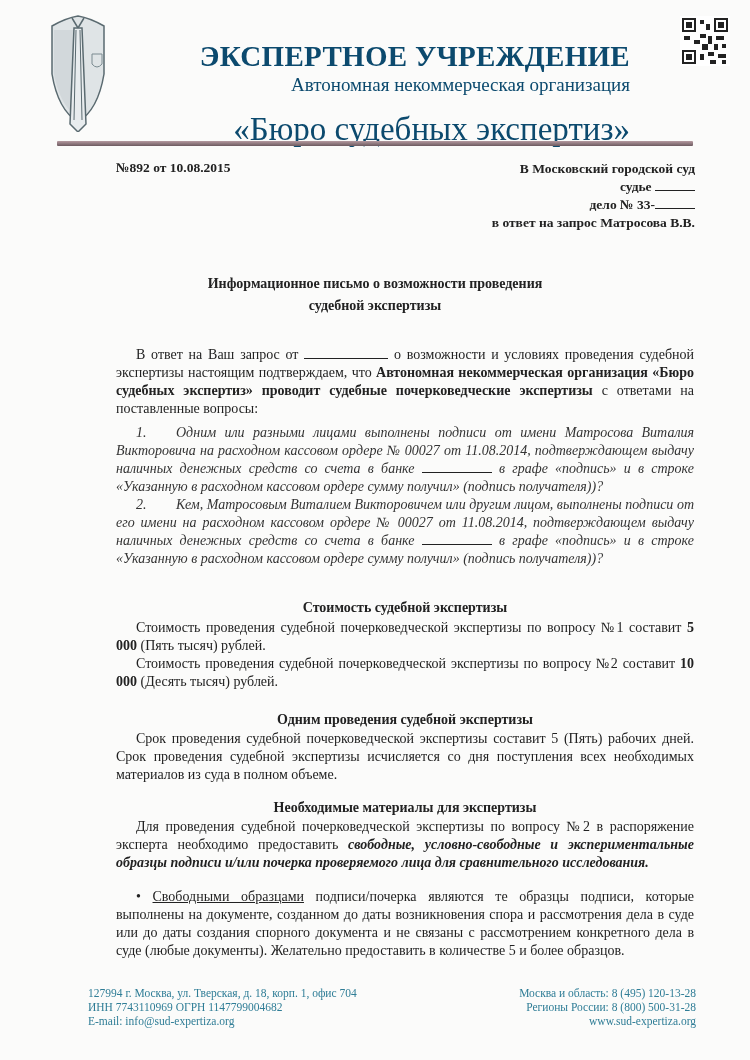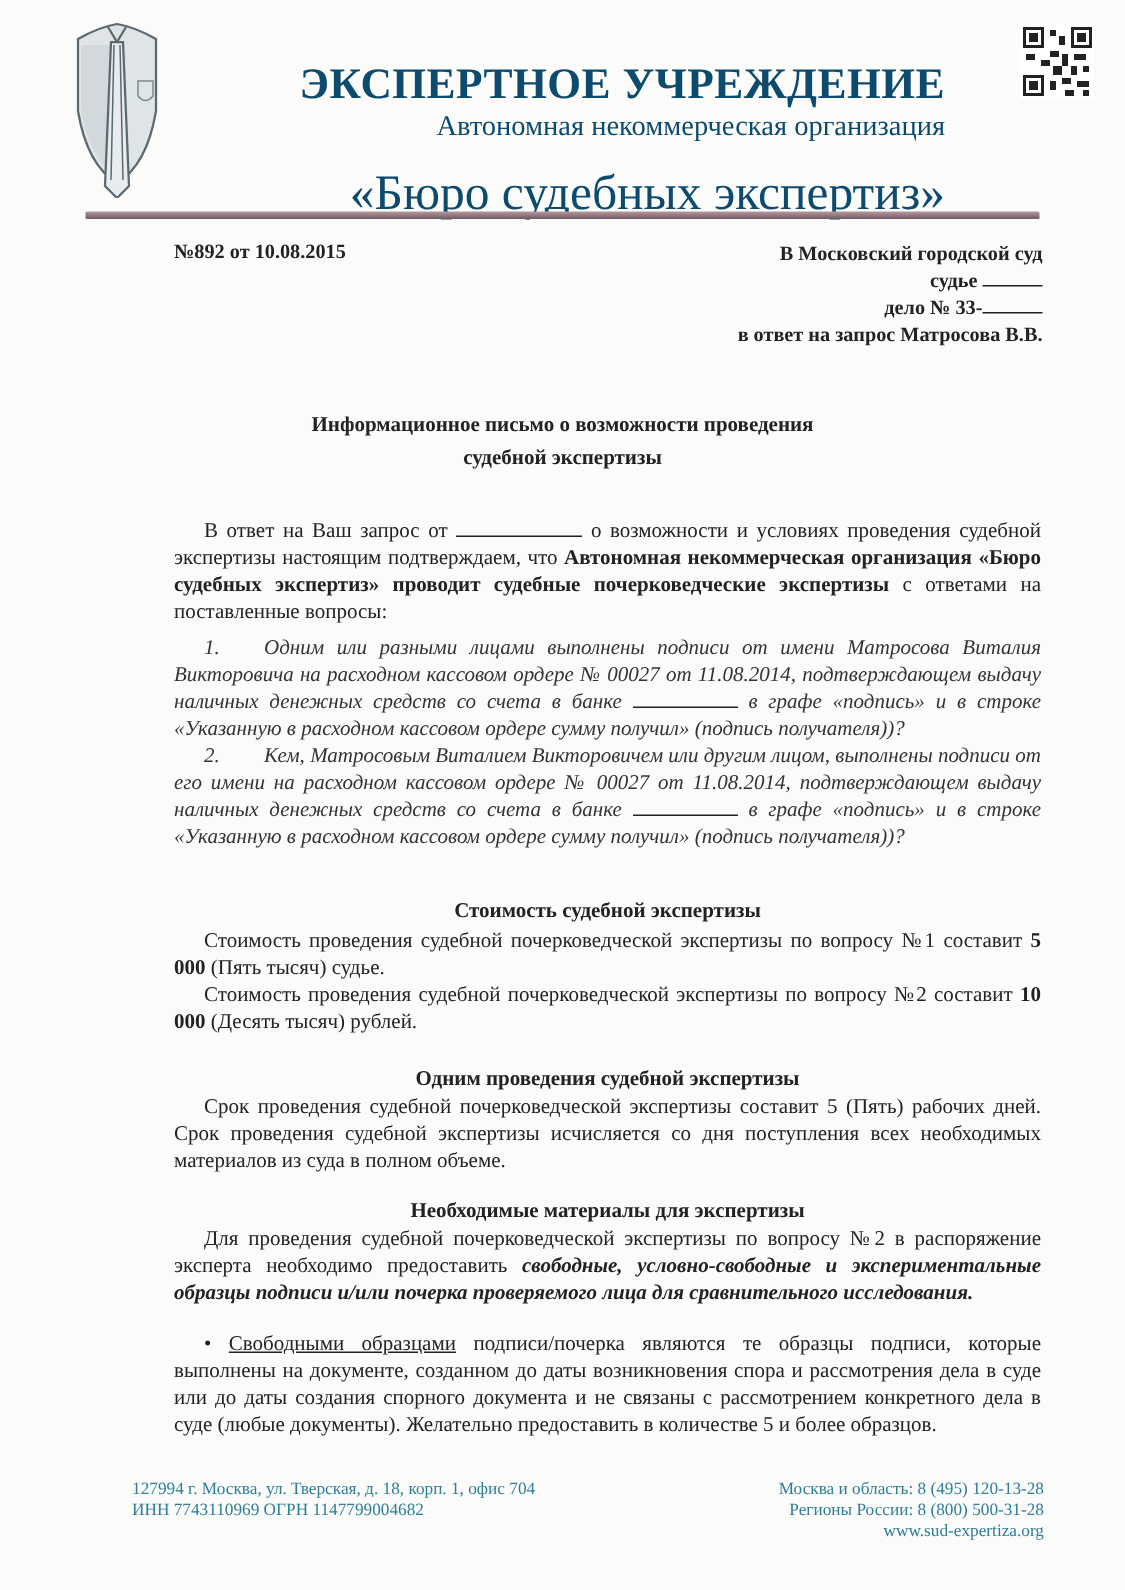--- a/index.html
+++ b/index.html
@@ -115,21 +115,21 @@
 <div class="body q indent" style="top:496px;">
   <span class="num">2.</span><span>Кем, Матросовым Виталием Викторовичем или другим лицом, выполнены подписи от его имени на расходном кассовом ордере № 00027 от 11.08.2014, подтверждающем выдачу наличных денежных средств со счета в банке</span>
   <span class="blank-long"></span>
   <span>в графе «подпись» и в строке «Указанную в расходном кассовом ордере сумму получил» (подпись получателя))?</span>
 </div>
 
 <div class="sec-h" style="top:600px;">Стоимость судебной экспертизы</div>
 <div class="body indent" style="top:619px;">
   <span>Стоимость проведения судебной почерковедческой экспертизы по вопросу №1 составит</span>
   <b>5 000</b>
-  <span>(Пять тысяч) судье.</span>
+  <span>(Пять тысяч) рублей.</span>
 </div>
 <div class="body indent" style="top:655px;">
   <span>Стоимость проведения судебной почерковедческой экспертизы по вопросу №2 составит</span>
   <b>10 000</b>
   <span>(Десять тысяч) рублей.</span>
 </div>
 
 <div class="sec-h" style="top:712px;">Одним проведения судебной экспертизы</div>
 <div class="body indent" style="top:730px;">Срок проведения судебной почерковедческой экспертизы составит 5 (Пять) рабочих дней. Срок проведения судебной экспертизы исчисляется со дня поступления всех необходимых материалов из суда в полном объеме.</div>
 
@@ -140,18 +140,19 @@
 </div>
 <div class="body bullet-line" style="top:888px;">
   <span>•</span>
   <span class="ul">Свободными образцами</span>
   <span>подписи/почерка являются те образцы подписи, которые выполнены на документе, созданном до даты возникновения спора и рассмотрения дела в суде или до даты создания спорного документа и не связаны с рассмотрением конкретного дела в суде (любые документы). Желательно предоставить в количестве 5 и более образцов.</span>
 </div>
 
 <div class="footer left">
   <div>127994  г. Москва, ул. Тверская, д. 18, корп. 1, офис 704</div>
   <div>ИНН 7743110969   ОГРН 1147799004682</div>
+  <div>E-mail: info@sud-expertiza.org</div>
 </div>
 <div class="footer right">
   <div>Москва и область: 8 (495) 120-13-28</div>
   <div>Регионы России: 8 (800) 500-31-28</div>
   <div>www.sud-expertiza.org</div>
 </div>
 
 </body></html>

